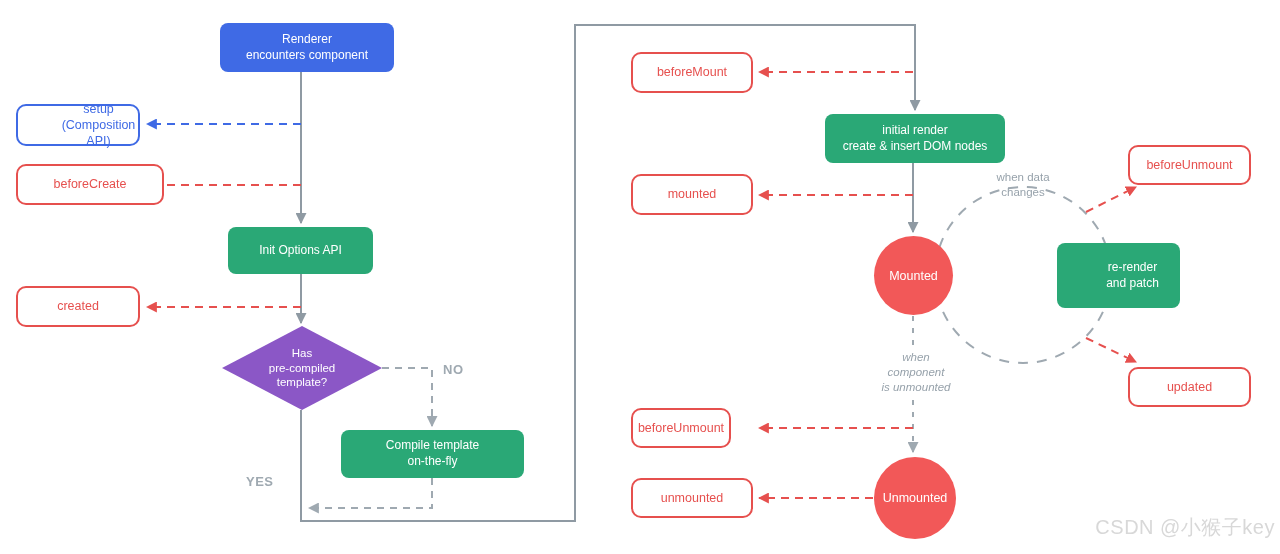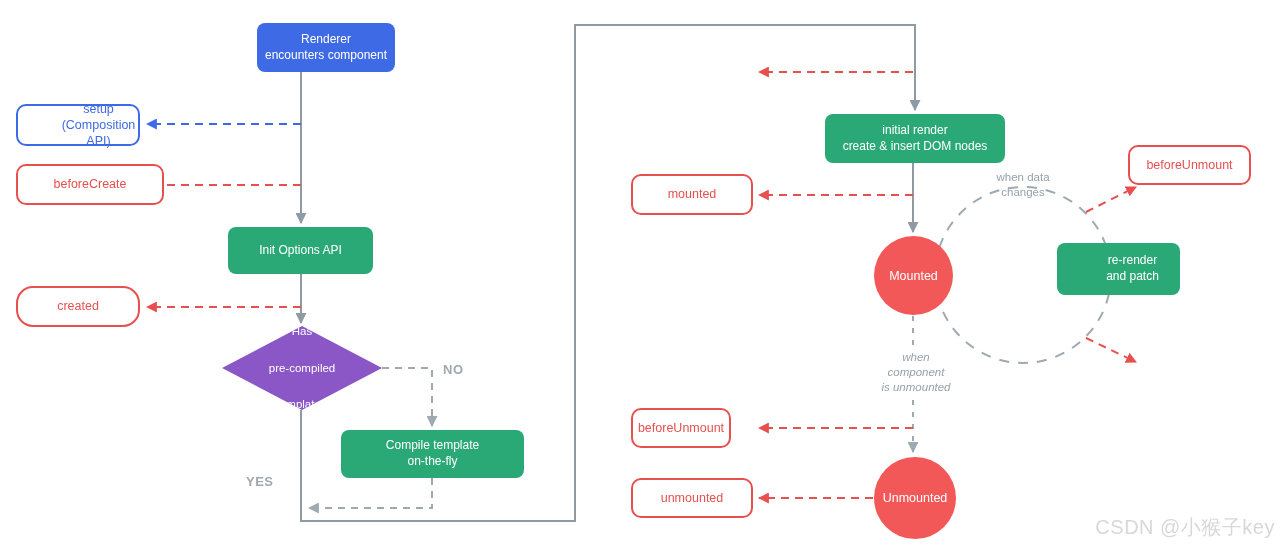--- a/index.html
+++ b/index.html
@@ -21,21 +21,21 @@
 
   .node{position:absolute;display:flex;flex-direction:column;justify-content:center;
         align-items:center;text-align:center;box-sizing:border-box;}
   .fill-box{background:var(--green);color:#fff;border-radius:8px;font-size:12px;line-height:1.32;}
   .fill-box.blue{background:var(--blue);}
   .hook{background:#fff;border:2px solid var(--red);color:var(--red);
         border-radius:10px;font-size:12.5px;line-height:1.3;}
   .hook.blue{border-color:var(--blue);color:var(--blue);padding-left:41px;}
   .state-circle{background:var(--circle-red);color:#fff;border-radius:50%;font-size:12.5px;}
   .diamond{background:var(--purple);color:#fff;font-size:11.5px;line-height:1.28;
-        clip-path:polygon(50% 0,100% 50%,50% 100%,0 50%);gap:22px;}
+        clip-path:polygon(50% 0,100% 50%,50% 100%,0 50%);}
   .cond-label{position:absolute;color:var(--gray-dash);font-weight:bold;
         font-size:13px;letter-spacing:.5px;}
   .note{position:absolute;color:var(--gray-text);font-size:11.5px;line-height:15px;
         text-align:center;}
   .note.masked{background:#fff;font-style:italic;}
   .ln{display:block;}
   #watermark{position:absolute;right:5px;top:514px;font-size:20px;color:var(--watermark);
         text-shadow:1px 1px 1px #fff;letter-spacing:.5px;text-align:right;}
 </style>
 </head>
@@ -76,84 +76,90 @@
 
     <circle class="dash-circle" cx="1023" cy="275" r="88"></circle>
     <path class="stroke-red" d="M1086 212 L1136 187" marker-end="url(#ared)"></path>
     <path class="stroke-red" d="M1086 338 L1136 362" marker-end="url(#ared)"></path>
 
     <path class="dash-vert" d="M913 316 V452" marker-end="url(#adashgray)"></path>
     <path class="stroke-red" d="M913 428 H759" marker-end="url(#ared)"></path>
     <path class="stroke-red" d="M873 498 H759" marker-end="url(#ared)"></path>
   </svg>
 
-  <div class="node fill-box blue" style="left:220px;top:23px;width:138px;height:49px;margin-left:37px;">
+  <div class="node fill-box blue" style="left:220px;top:23px;width:174px;height:49px;">
     <span class="ln">Renderer</span>
     <span class="ln">encounters component</span>
   </div>
 
   <div class="node hook blue" style="left:16px;top:104px;width:124px;height:42px;">
     <span class="ln">setup</span>
     <span class="ln">(Composition API)</span>
   </div>
 
   <div class="node hook" style="left:16px;top:164px;width:148px;height:41px;">
     <span>beforeCreate</span>
   </div>
 
   <div class="node fill-box" style="left:228px;top:227px;width:145px;height:47px;">
     <span>Init Options API</span>
   </div>
 
-  <div class="node hook" style="left:16px;top:286px;width:124px;height:41px;border-radius:17px;">
+  <div class="node hook" style="left:16px;top:286px;width:124px;height:41px;">
     <span>created</span>
   </div>
 
   <div class="node diamond" style="left:222px;top:326px;width:160px;height:84px;">
     <span class="ln">Has</span>
     <span class="ln">pre-compiled</span>
     <span class="ln">template?</span>
   </div>
 
   <div class="cond-label" style="left:443px;top:362px;">NO</div>
   <div class="cond-label" style="left:246px;top:474px;">YES</div>
 
   <div class="node fill-box" style="left:341px;top:430px;width:183px;height:48px;">
     <span class="ln">Compile template</span>
     <span class="ln">on-the-fly</span>
   </div>
 
+  <div class="node hook" style="left:631px;top:52px;width:122px;height:41px;">
+    <span>beforeMount</span>
+  </div>
 
   <div class="node fill-box" style="left:825px;top:114px;width:180px;height:49px;">
     <span class="ln">initial render</span>
     <span class="ln">create &amp; insert DOM nodes</span>
   </div>
 
   <div class="node hook" style="left:631px;top:174px;width:122px;height:41px;">
     <span>mounted</span>
   </div>
 
   <div class="note" style="left:973px;top:170px;width:100px;">
     <span class="ln">when data</span>
     <span class="ln">changes</span>
   </div>
 
   <div class="node state-circle" style="left:874px;top:236px;width:79px;height:79px;">
     <span>Mounted</span>
   </div>
 
-  <div class="node fill-box" style="left:1057px;top:243px;width:123px;height:52px;padding-left:28px;">
+  <div class="node fill-box" style="left:1057px;top:243px;width:123px;height:65px;padding-left:28px;">
     <span class="ln">re-render</span>
     <span class="ln">and patch</span>
   </div>
 
   <div class="node hook" style="left:1128px;top:145px;width:123px;height:40px;">
     <span>beforeUnmount</span>
   </div>
 
+  <div class="node hook" style="left:1128px;top:367px;width:123px;height:40px;">
+    <span>updated</span>
+  </div>
 
   <div class="note masked" style="left:864px;top:350px;width:104px;">
     <span class="ln">when</span>
     <span class="ln">component</span>
     <span class="ln">is unmounted</span>
   </div>
 
   <div class="node hook" style="left:631px;top:408px;width:100px;height:40px;">
     <span>beforeUnmount</span>
   </div>

